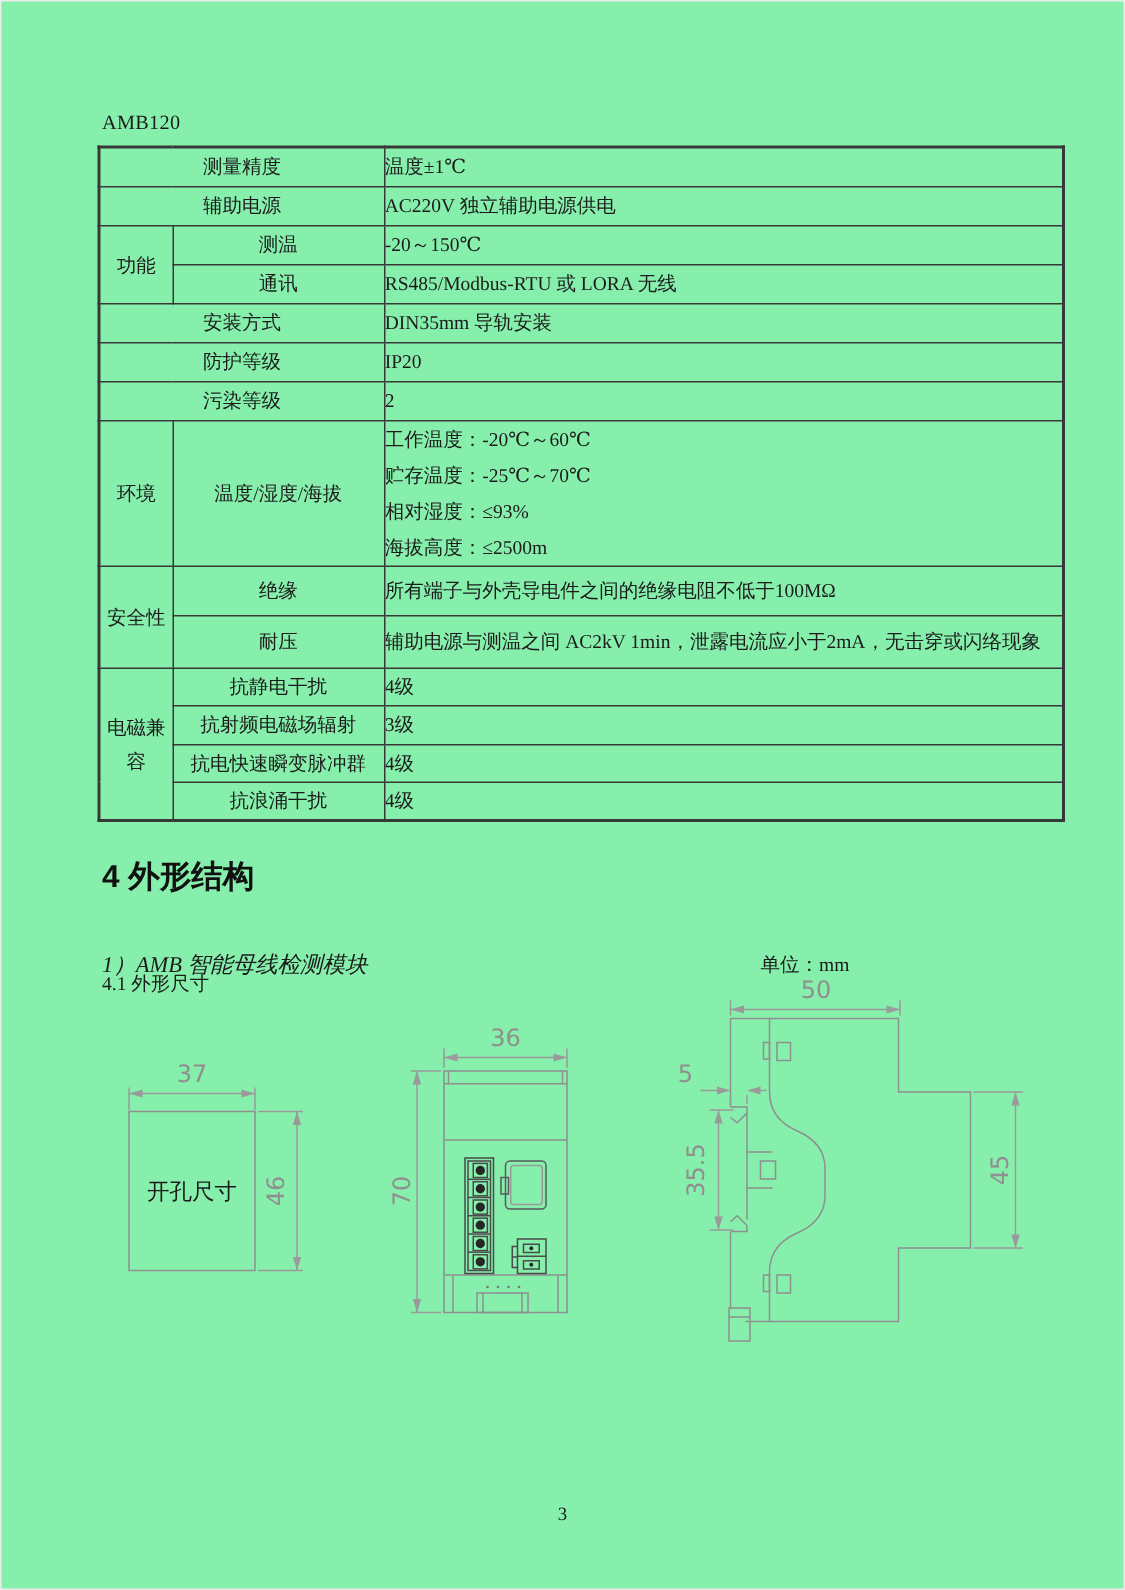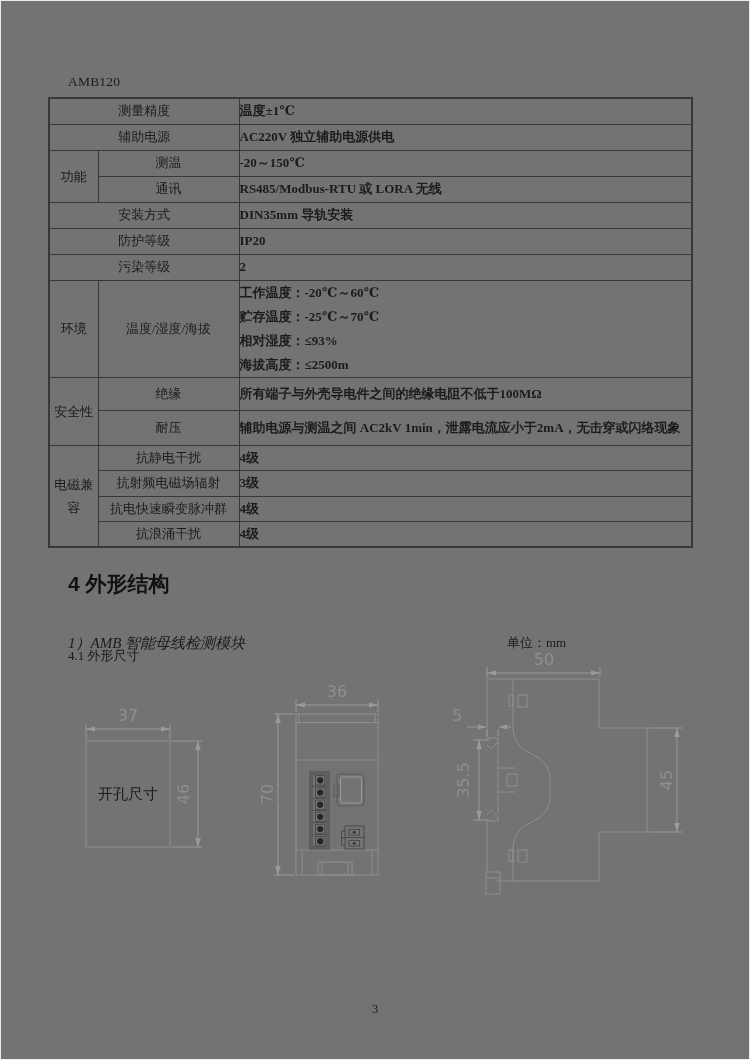--- a/index.html
+++ b/index.html
@@ -1,33 +1,33 @@
 <!DOCTYPE html>
 <html><head>
 <meta charset="utf-8">
 <style>
   html,body{margin:0;padding:0;background:#ffffff;}
   .page{
-    position:relative;width:750px;height:1060px;background:#737373;
+    position:relative;width:750px;height:1060px;background:#86efac;
     font-family:"Liberation Serif","DejaVu Serif",serif;color:#1b1b1b;
     box-shadow:inset 0 0 0 1px #ececec;overflow:hidden;
   }
   .amb-label{position:absolute;left:68px;top:74px;font-size:13.5px;letter-spacing:.2px;}
   table.spec{
-    position:absolute;left:48px;top:97px;width:643px;
+    position:absolute;left:65px;top:97px;width:643px;
     border-collapse:collapse;table-layout:fixed;
     border:2px solid #383838;
   }
   table.spec td{
     border:1px solid #383838;font-size:13px;color:#1b1b1b;
     padding:0;vertical-align:middle;overflow:hidden;
   }
   td.grp{text-align:center;padding:0 9px;line-height:23px;}
   td.lbl{text-align:center;}
-  td.val{padding-left:11px;white-space:nowrap;font-weight:bold;}
+  td.val{padding-left:11px;white-space:nowrap;}
   tr.h26{height:26px;} tr.henv{height:97px;} tr.h33{height:33px;}
   tr.h35{height:35px;margin-top:15px;} tr.h25{height:25px;} tr.h25b{height:26px;}
   .envlines div{height:24px;line-height:24px;}
   .envlines{padding-top:2px;}
   .sec-heading{position:absolute;left:68px;top:570px;font-family:"Liberation Sans","DejaVu Sans",sans-serif;font-weight:700;font-size:21px;color:#111;}
   .sec-sub{position:absolute;left:68px;top:603px;font-size:13px;margin-top:44px;}
   .item-label{position:absolute;left:68px;top:634px;font-size:15px;font-style:italic;}
   .unit-label{position:absolute;left:507px;top:634px;font-size:13px;text-align:right;}
   .caption{position:absolute;left:258px;top:899px;width:262px;text-align:center;font-size:13px;}
   .page-number{position:absolute;left:0;top:1002px;width:100%;text-align:center;font-size:12.5px;}

